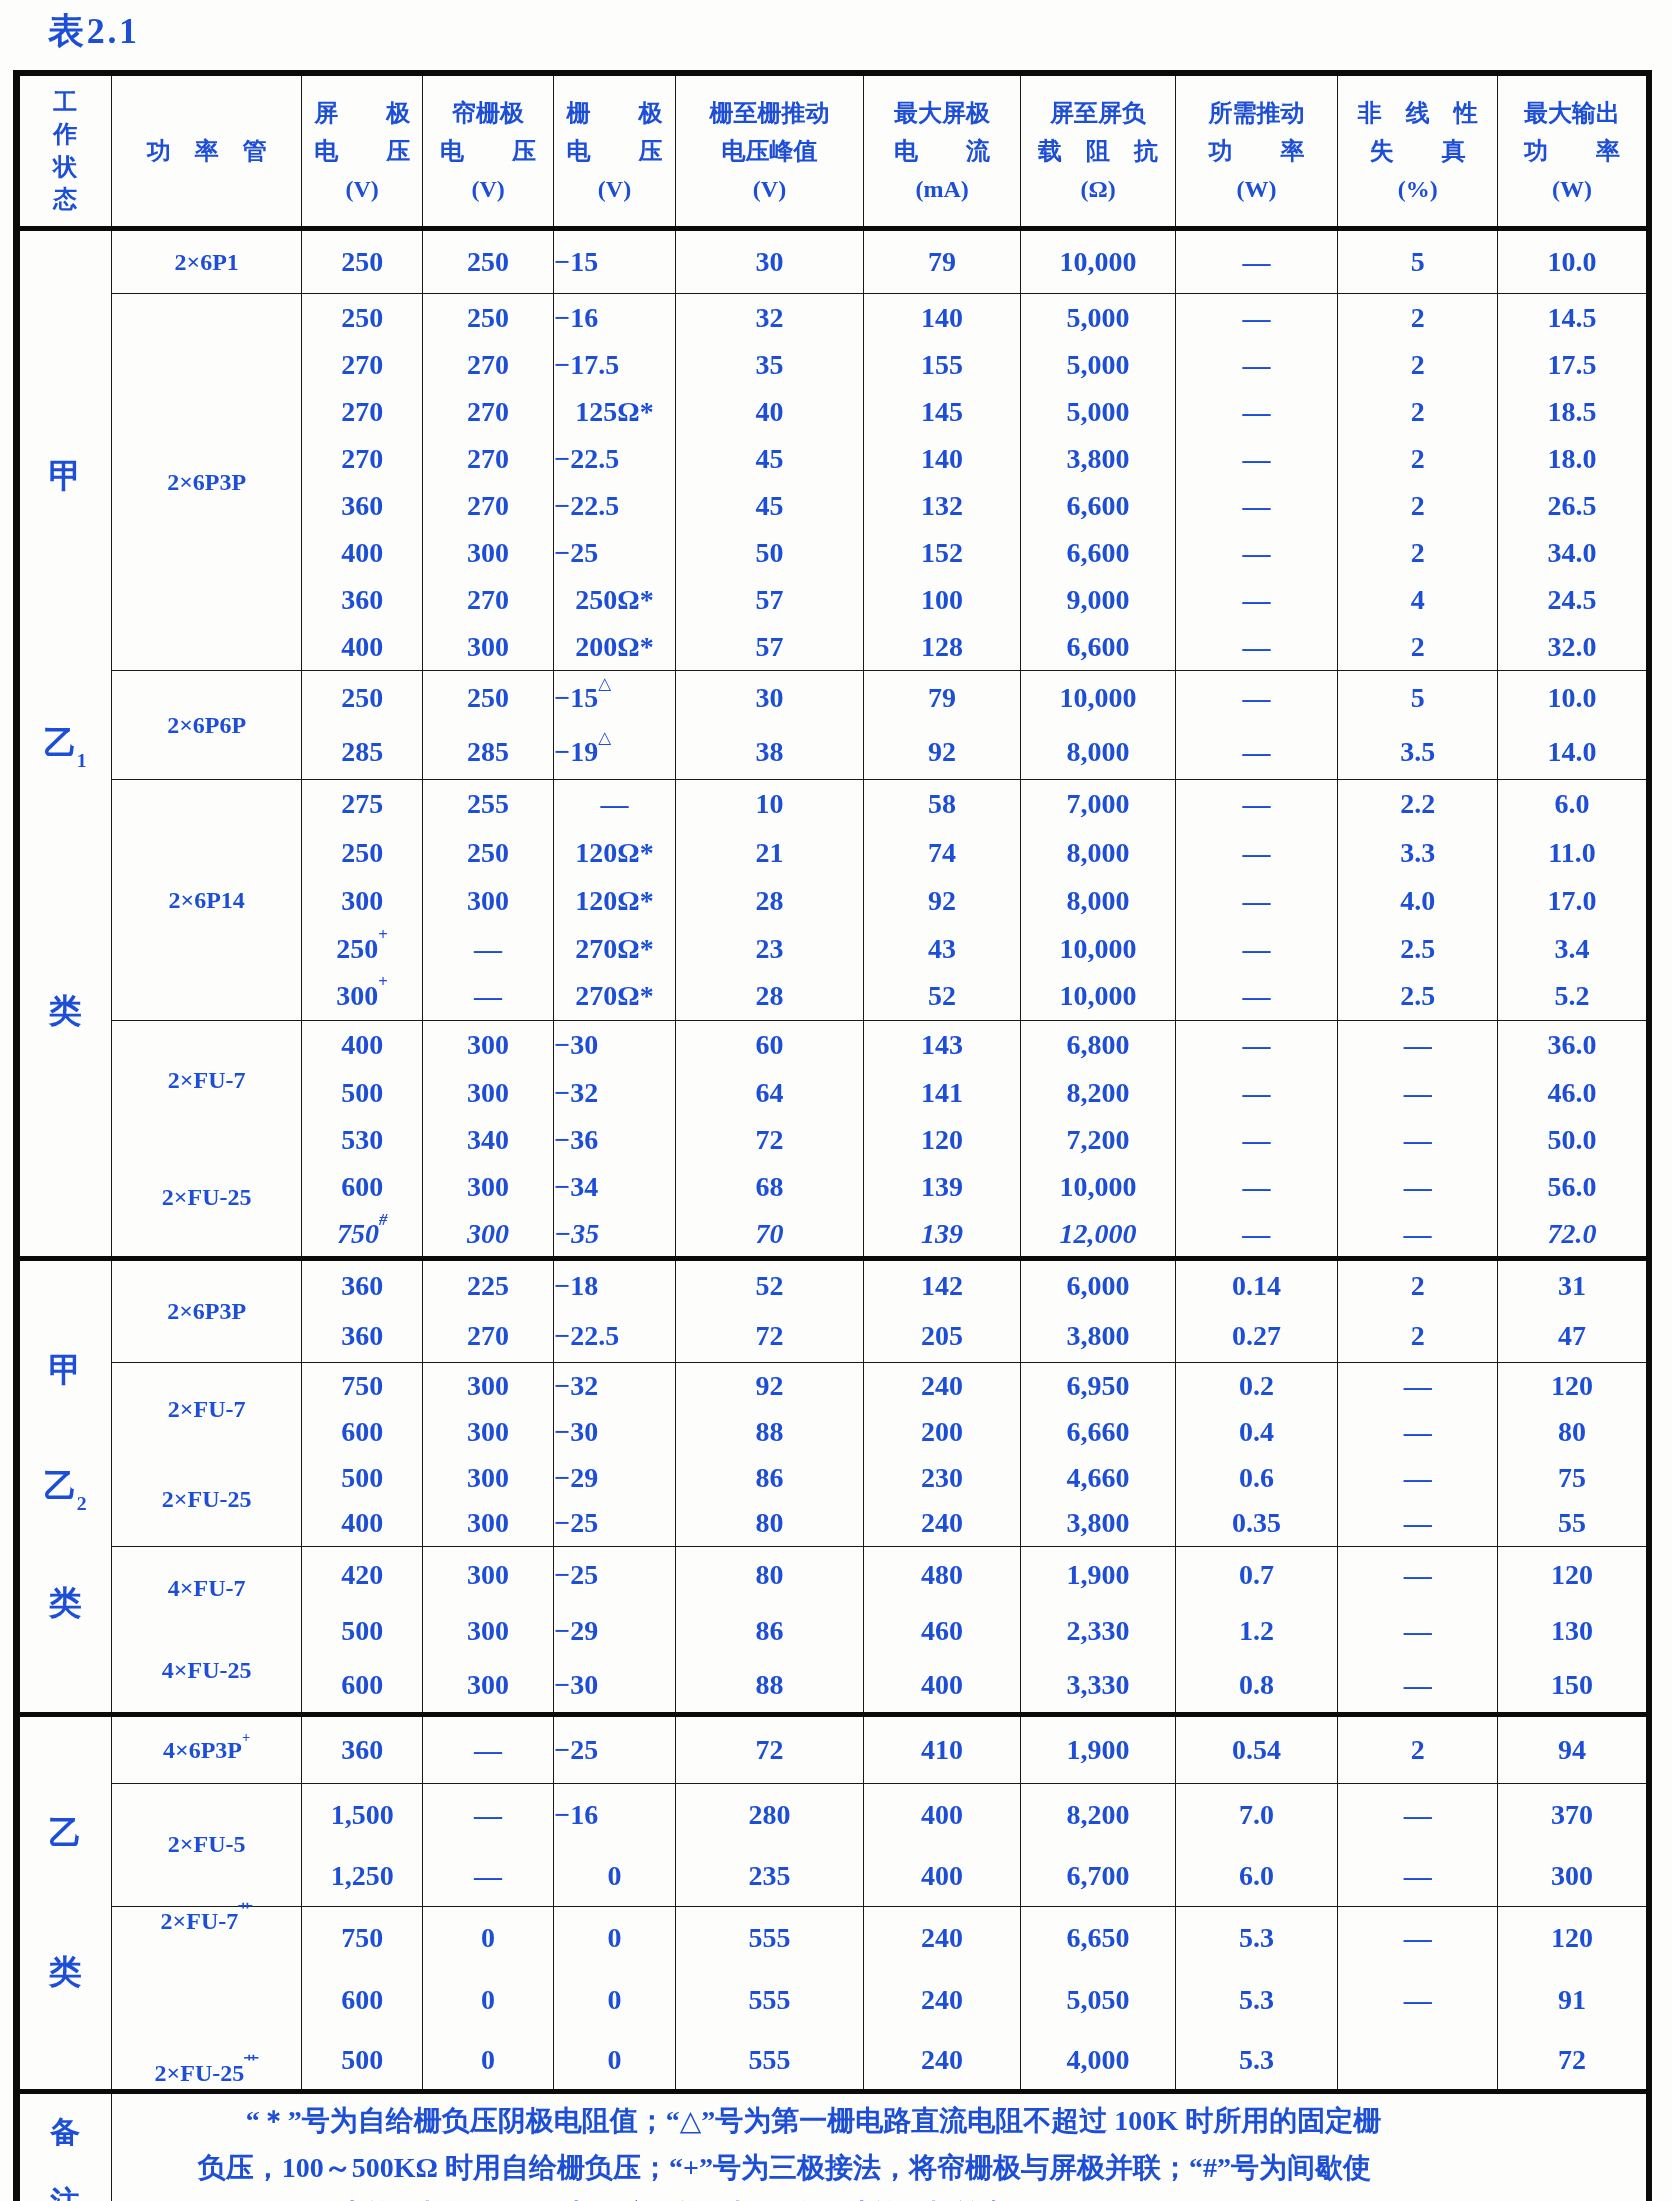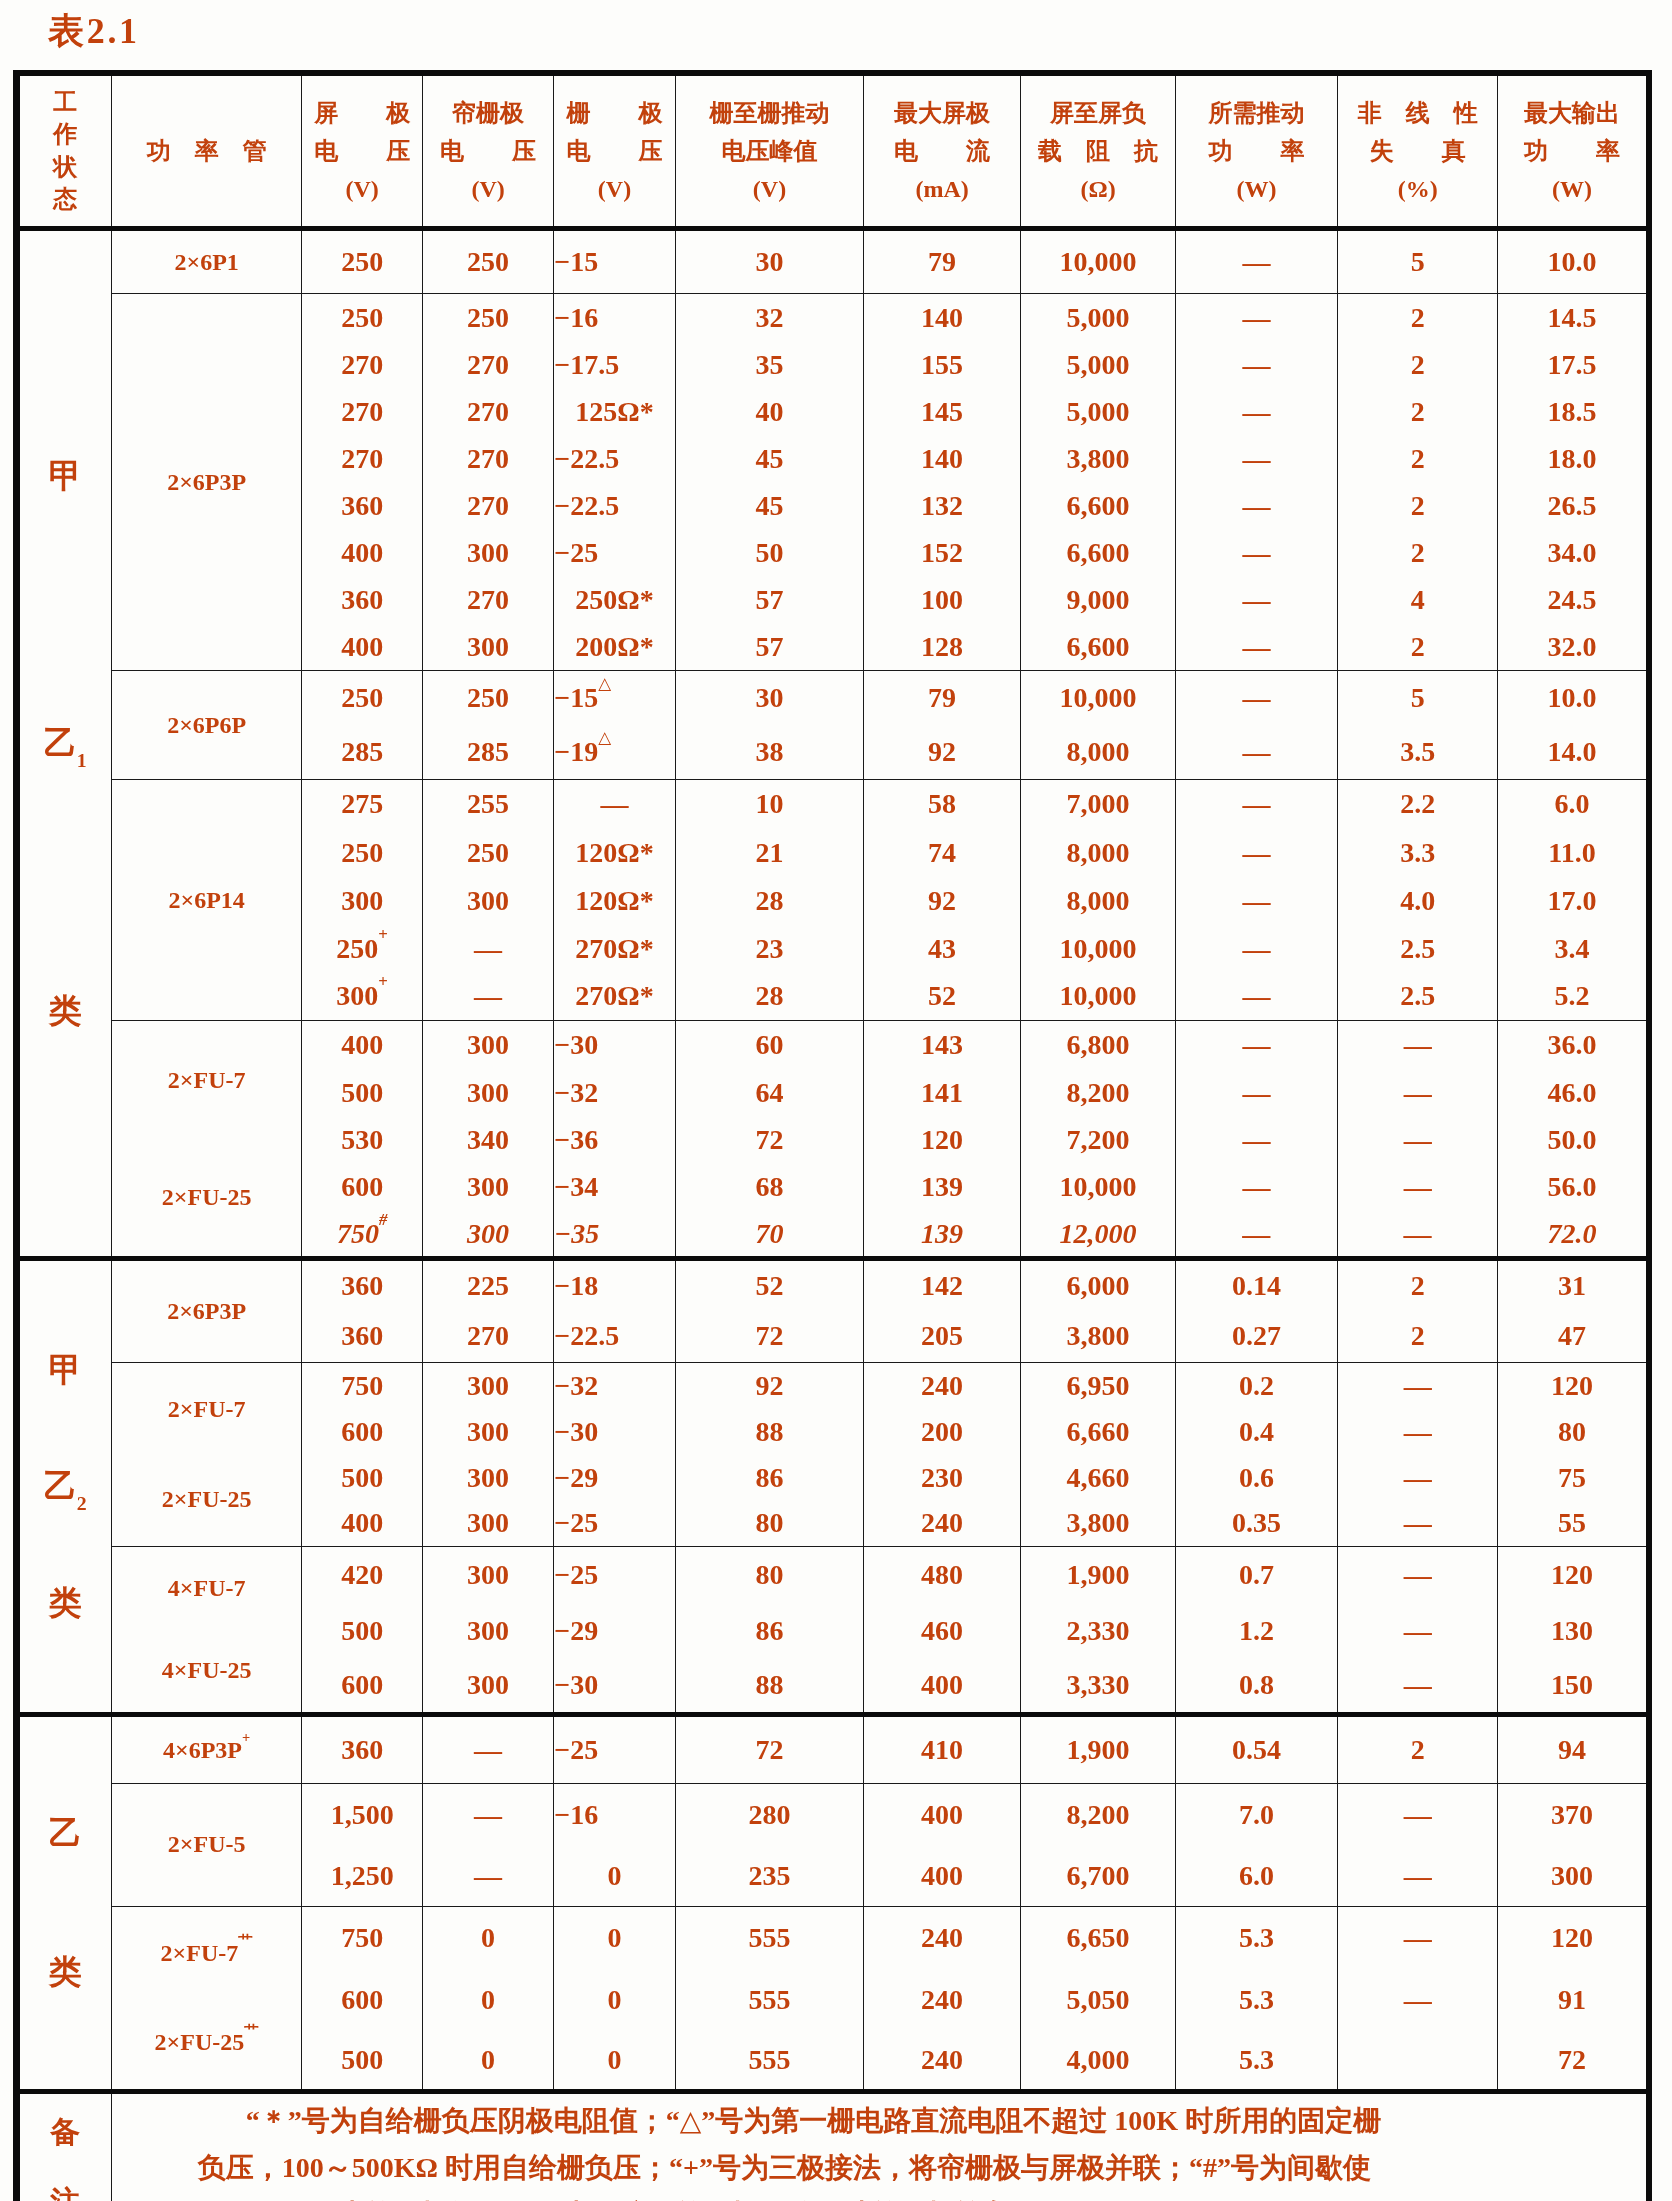--- a/index.html
+++ b/index.html
@@ -1,18 +1,18 @@
 <!DOCTYPE html>
 <html style="font-size:14.3px"><head>
 <meta charset="utf-8">
 <style>
   html,body{margin:0;padding:0;background:#ffffff;}
   .sheet{
     position:relative;width:1672px;height:2201px;background:#fdfdfb;
-    font-family:"Liberation Serif","DejaVu Serif",serif;color:#c2410c;
+    font-family:"Liberation Serif","DejaVu Serif",serif;color:#1d4ed8;
     overflow:hidden;
   }
   .title{
     position:absolute;top:7.2px;left:48px;
     font-size:36px;font-weight:bold;letter-spacing:2.7px;
   }
   table.spec{
     position:absolute;top:70px;left:12.5px;width:1639px;
     border-collapse:collapse;table-layout:fixed;
     border:6.3px solid #0b0b0b;border-bottom-width:10.7px;border-left-width:7.2px;
@@ -525,21 +525,21 @@
           <td class="val">0</td>
           <td class="val">235</td>
           <td class="val">400</td>
           <td class="val">6,700</td>
           <td class="val">6.0</td>
           <td class="val">—</td>
           <td class="val">300</td>
         </tr>
         <tr class="gs" style="height: 61px;">
           <td rowspan="3" class="tube-cell">
-            <div class="vstack tube-stack" style="height: 179px;">
+            <div class="vstack tube-stack" style="height: 179px; justify-content: space-between;">
               <span>2×FU-7<sup class="mk">艹</sup></span>
               <span>2×FU-25<sup class="mk">艹</sup></span>
             </div>
           </td>
           <td class="val">750</td>
           <td class="val">0</td>
           <td class="val">0</td>
           <td class="val">555</td>
           <td class="val">240</td>
           <td class="val">6,650</td>

